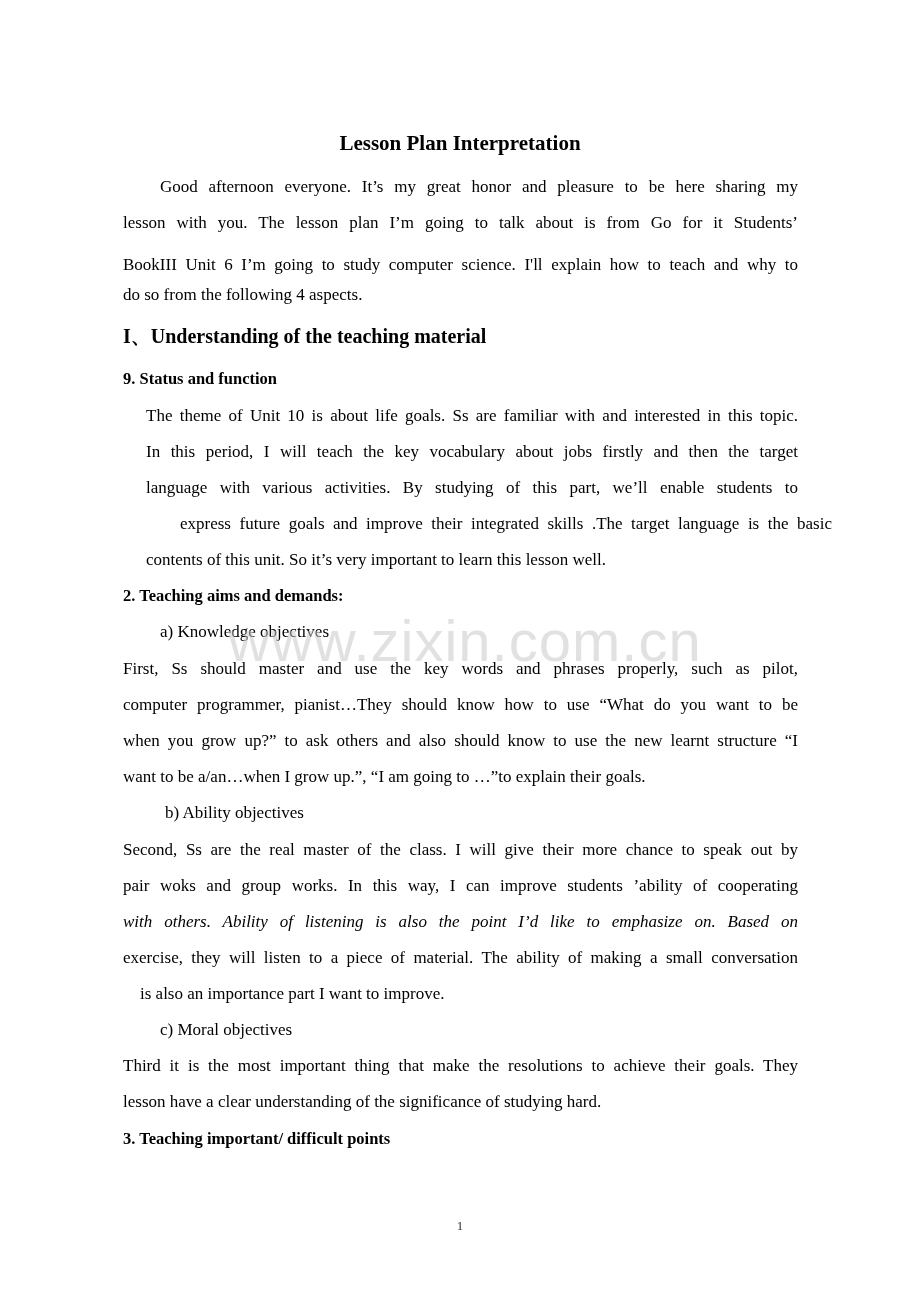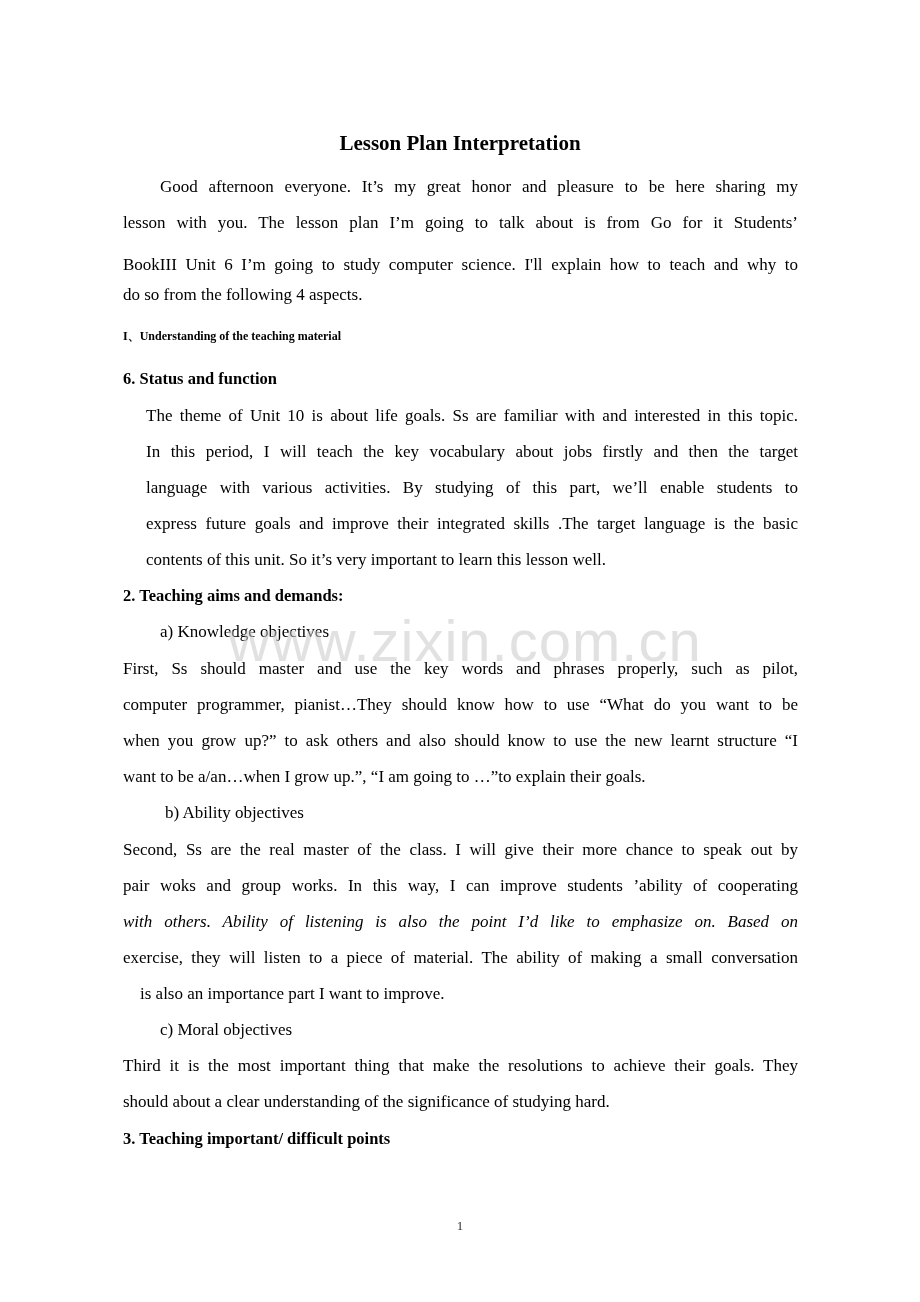--- a/index.html
+++ b/index.html
@@ -2,65 +2,65 @@
 <html><head>
 <meta charset="utf-8">
 <style>
   html, body { margin: 0; padding: 0; background: #ffffff; }
   body { width: 920px; height: 1302px; position: relative; overflow: hidden;
          font-family: "Liberation Serif", "DejaVu Serif", serif; color: #000; }
   .page { position: absolute; left: 0; top: 9px; width: 920px; height: 1302px; }
   .line { position: absolute; left: 123px; width: 675px; font-size: 17px; line-height: 20px; white-space: nowrap; }
   .just { text-align: justify; text-align-last: justify; white-space: normal; }
   .title { position: absolute; left: 0; width: 920px; top: 122px; text-align: center; font-weight: bold; font-size: 21px; }
-  .h1 { font-weight: bold; font-size: 12px; }
+  .h1 { font-weight: bold; font-size: 20px; }
   .h2 { font-weight: bold; font-size: 16.5px; }
   .ind1 { left: 146px; width: 652px; }
   .pagenum { position: absolute; left: 0; width: 920px; top: 1209px; text-align: center; font-size: 13px; color: #333; }
   .watermark { position: absolute; left: 228px; top: 598px; font-family: "Liberation Sans", "DejaVu Sans", sans-serif;
                font-size: 58px; color: rgba(200,200,200,0.55); letter-spacing: 1px; pointer-events: none; white-space: nowrap; }
 </style>
 </head>
 <body>
 
 <div class="page">
 
   <div class="title">Lesson Plan Interpretation</div>
 
   <div class="line just" style="left:160px;width:638px;top:168px;">Good afternoon everyone. It’s my great honor and pleasure to be here sharing my</div>
   <div class="line just" style="top:204px;">lesson with you. The lesson plan I’m going to talk about is from Go for it Students’</div>
   <div class="line just" style="top:240px;margin-top:6px;">BookIII Unit 6 I’m going to study computer science. I'll explain how to teach and why to</div>
   <div class="line" style="top:276px;">do so from the following 4 aspects.</div>
 
   <div class="line h1" style="top:317px;">I、Understanding of the teaching material</div>
 
-  <div class="line h2" style="top:360px;">6. Status and function</div>
+  <div class="line h2" style="top:360px;">9. Status and function</div>
   <div class="line ind1 just" style="top:397px;">The theme of Unit 10 is about life goals. Ss are familiar with and interested in this topic.</div>
   <div class="line ind1 just" style="top:433px;">In this period, I will teach the key vocabulary about jobs firstly and then the target</div>
   <div class="line ind1 just" style="top:469px;">language with various activities. By studying of this part, we’ll enable students to</div>
-  <div class="line ind1 just" style="top:505px;">express future goals and improve their integrated skills .The target language is the basic</div>
+  <div class="line ind1 just" style="top:505px;margin-left:34px;">express future goals and improve their integrated skills .The target language is the basic</div>
   <div class="line ind1" style="top:541px;">contents of this unit. So it’s very important to learn this lesson well.</div>
 
   <div class="line h2" style="top:577px;">2. Teaching aims and demands:</div>
 
   <div class="line" style="left:160px;top:613px;">a) Knowledge objectives</div>
   <div class="line just" style="top:650px;">First, Ss should master and use the key words and phrases properly, such as pilot,</div>
   <div class="line just" style="top:686px;">computer programmer, pianist…They should know how to use “What do you want to be</div>
   <div class="line just" style="top:722px;">when you grow up?” to ask others and also should know to use the new learnt structure “I</div>
   <div class="line" style="top:758px;">want to be a/an…when I grow up.”, “I am going to …”to explain their goals.</div>
 
   <div class="line" style="left:165px;top:794px;">b) Ability objectives</div>
   <div class="line just" style="top:831px;">Second, Ss are the real master of the class. I will give their more chance to speak out by</div>
   <div class="line just" style="top:867px;">pair woks and group works. In this way, I can improve students ’ability of cooperating</div>
   <div class="line just" style="top:903px;font-style:italic;">with others. Ability of listening is also the point I’d like to emphasize on. Based on</div>
   <div class="line just" style="top:939px;">exercise, they will listen to a piece of material. The ability of making a small conversation</div>
   <div class="line" style="top:975px;margin-left:17px;">is also an importance part I want to improve.</div>
 
   <div class="line" style="left:160px;top:1011px;">c) Moral objectives</div>
   <div class="line just" style="top:1047px;">Third it is the most important thing that make the resolutions to achieve their goals. They</div>
-  <div class="line" style="top:1083px;">should about a clear understanding of the significance of studying hard.</div>
+  <div class="line" style="top:1083px;">lesson have a clear understanding of the significance of studying hard.</div>
 
   <div class="line h2" style="top:1120px;">3. Teaching important/ difficult points</div>
 
   <div class="watermark">www.zixin.com.cn</div>
 
   <div class="pagenum">1</div>
 </div>
 
 </body></html>

